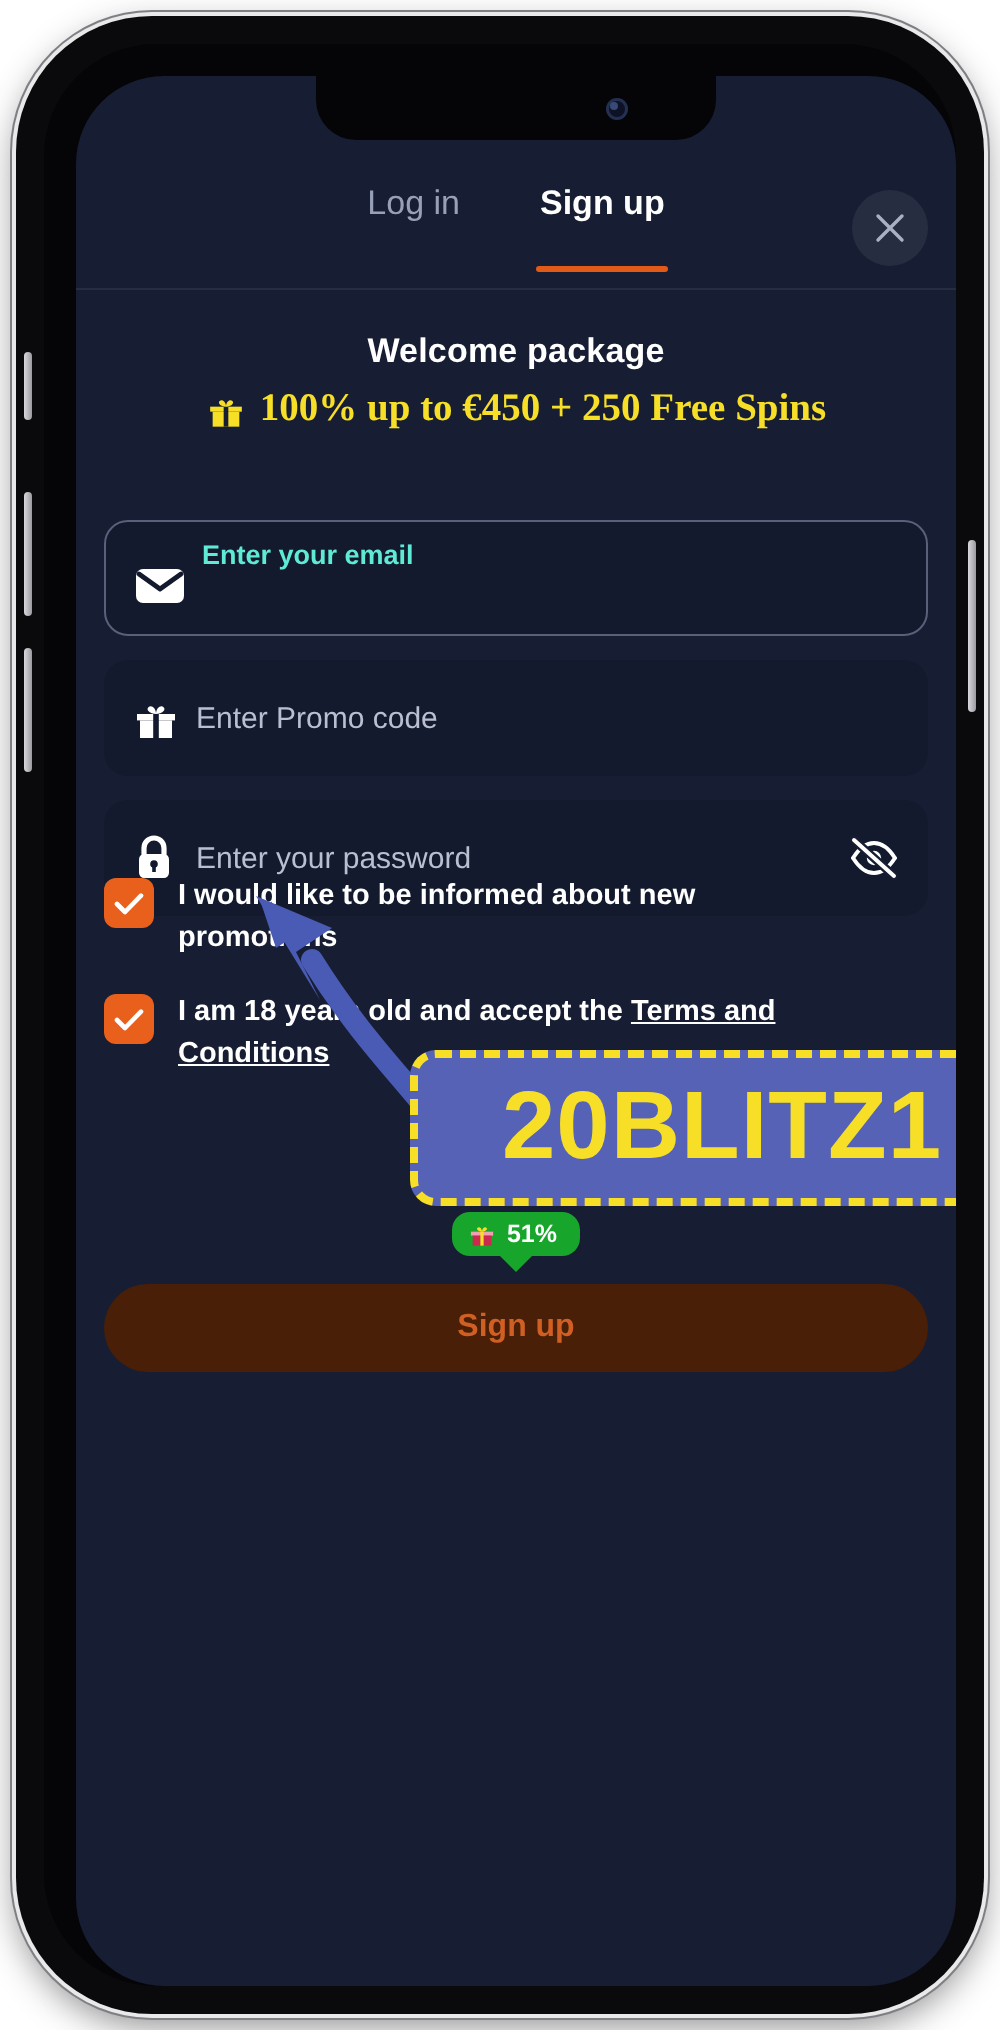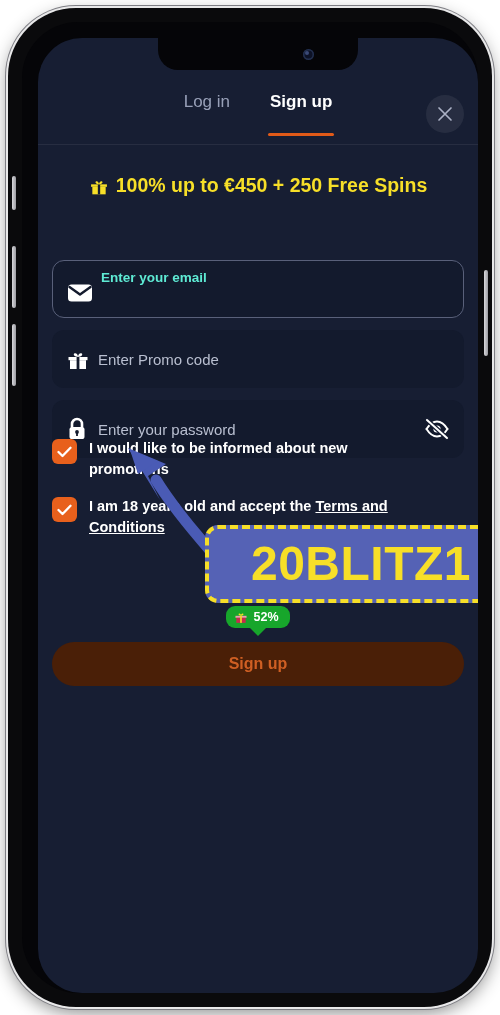--- a/index.html
+++ b/index.html
@@ -168,20 +168,21 @@
   .promo-sub {
     margin-top: 8px;
     color: #f7df28;
     font-size: 19.5px;
     font-weight: 700;
     display: flex;
     align-items: center;
     justify-content: center;
     gap: 7px;
     white-space: nowrap;
+    font-family: Liberation Serif, serif;
   }
 
   
   .form { position: absolute; left: 14px; right: 14px; top: 222px; }
 
   .field {
     position: relative;
     height: 58px;
     border-radius: 12px;
     background: #131a2d;
@@ -363,20 +364,21 @@
       </div>
       <div class="divider"></div>
 
       <div class="close-btn">
         <svg width="18" height="18" viewBox="0 0 18 18">
           <path d="M3 3 L15 15 M15 3 L3 15" stroke="#aab0c4" stroke-width="1.7" stroke-linecap="round" fill="none"></path>
         </svg>
       </div>
 
       <div class="promo-head">
+        <div class="promo-title">Welcome package</div>
         <div class="promo-sub">
           <svg width="20" height="20" viewBox="0 0 24 24">
             <rect x="2.5" y="10" width="19" height="3" fill="#f7df28"></rect>
             <rect x="4" y="13" width="16" height="9" fill="#f7df28"></rect>
             <rect x="10.6" y="10" width="2.8" height="12" fill="#171e33"></rect>
             <path d="M12 10 C12 7 9.6 5.3 8.2 6.6 C6.8 7.9 9 10 12 10Z" fill="#f7df28"></path>
             <path d="M12 10 C12 7 14.4 5.3 15.8 6.6 C17.2 7.9 15 10 12 10Z" fill="#f7df28"></path>
           </svg>
           <span>100% up to €450 + 250 Free Spins</span>
         </div>
@@ -451,21 +453,21 @@
 
       <div class="badge-wrap">
         <div class="badge">
           <svg width="14" height="14" viewBox="0 0 24 24">
             <rect x="2.5" y="10" width="19" height="3.4" fill="#f0a0b0"></rect>
             <rect x="4" y="13.4" width="16" height="8.6" fill="#c92a4e"></rect>
             <rect x="10.6" y="10" width="2.8" height="12" fill="#f7df28"></rect>
             <path d="M12 10 C12 7 9.6 5.3 8.2 6.6 C6.8 7.9 9 10 12 10Z" fill="#f7df28"></path>
             <path d="M12 10 C12 7 14.4 5.3 15.8 6.6 C17.2 7.9 15 10 12 10Z" fill="#f7df28"></path>
           </svg>
-          <span>52%</span>
+          <span>51%</span>
         </div>
       </div>
 
       <button class="signup-btn">Sign up</button>
 
       <svg class="anno-arrow" viewBox="0 0 180 170">
         <path d="M128 166 C118 130, 84 110, 48 52" stroke="#4a5bb5" stroke-width="11" fill="none" stroke-linecap="round"></path>
         <path d="M20 20 L58 36 L40 48 L52 72 Z" fill="#4a5bb5"></path>
         <path d="M22 22 L50 33 L30 46" fill="#4a5bb5"></path>
       </svg>

